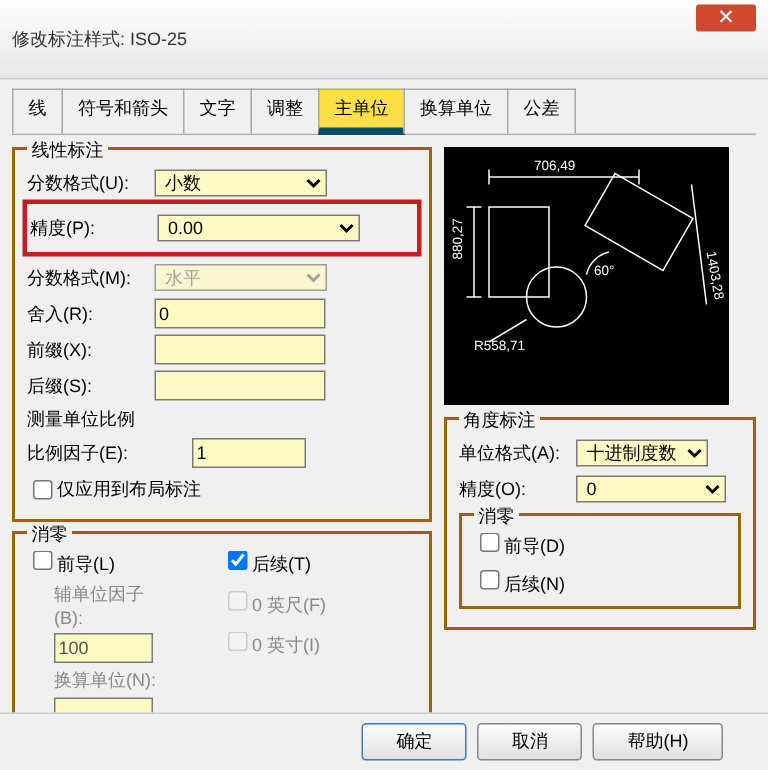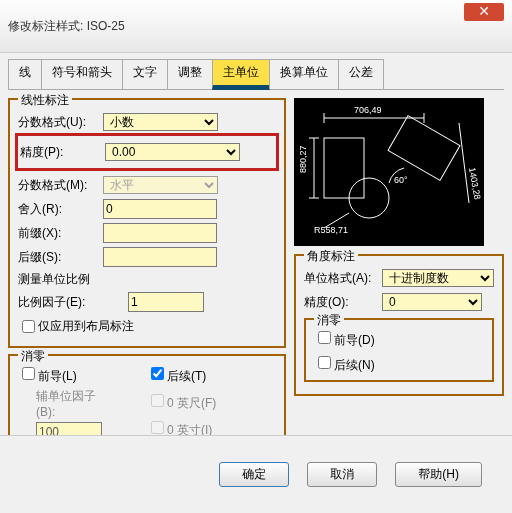--- a/index.html
+++ b/index.html
@@ -13,22 +13,22 @@
 .left{width:280px}
 .right{flex:1;padding-left:8px}
 .groupbox{border:2px solid #a16207;padding:8px 8px 6px 8px;margin-bottom:6px;position:relative}
 .groupbox .legend{position:absolute;top:-8px;left:8px;background:#f0f0f0;padding:0 3px}
 .row{display:flex;align-items:center;margin:4px 0;min-height:20px}
 .row label{width:85px}
 select,input[type=text]{border:1px solid #7a7a7a;background:#fef9c3;height:18px;font-size:12px;padding:0 2px}
 select{width:115px}
 input[type=text]{width:108px}
 .hl{border:3px solid #c02020;padding:2px;margin:-3px -3px 2px -3px}
-.preview{width:190px;height:148px;background:#000;color:#fff;position:relative;font-size:9px}
-.btnrow{display:flex;justify-content:flex-end;gap:18px;padding:26px 30px;border-top:1px solid #ccc;position:absolute;bottom:0;left:0;right:0;background:#f0f0f0}
+.preview{width:190px;height:172px;background:#000;color:#fff;position:relative;font-size:9px}
+.btnrow{display:flex;justify-content:flex-end;gap:7px;padding:6px 30px;border-top:1px solid #ccc;position:absolute;bottom:0;left:0;right:0;background:#f0f0f0}
 .btn{padding:3px 22px;border:1px solid #888;background:linear-gradient(#fefefe,#e0e0e0);border-radius:3px;cursor:pointer}
 .btn.primary{border:1px solid #3a7ab8}
 input[type=checkbox]{margin-right:3px}
 .subrow{margin-left:18px;display:flex;align-items:center;margin-top:3px}
 .subrow label{width:75px;color:#888}
 </style>
 </head>
 <body>
 
 <div class="titlebar">
@@ -136,21 +136,21 @@
       <text x="175" y="70" fill="#fff" transform="rotate(80 175 70)">1403,28</text>
       <text x="100" y="85" fill="#fff">60°</text>
       <text x="20" y="135" fill="#fff">R558,71</text>
     </svg>
   </div>
 
   <div class="groupbox" style="margin-top:8px">
     <div class="legend">角度标注</div>
     <div class="row">
           <label style="width:78px">单位格式(A):</label>
-          <select style="width:112px"><option>十进制度数</option></select>
+          <select style="width:88px"><option>十进制度数</option></select>
         </div>
     <div class="row">
           <label style="width:78px">精度(O):</label>
           <select style="width:100px"><option>0</option></select>
         </div>
     <div class="groupbox" style="margin-top:6px">
       <div class="legend">消零</div>
       <div><input type="checkbox" style=""><span>前导(D)</span></div>
       <div style="margin-top:4px"><input type="checkbox" style=""><span>后续(N)</span></div>
     </div>

